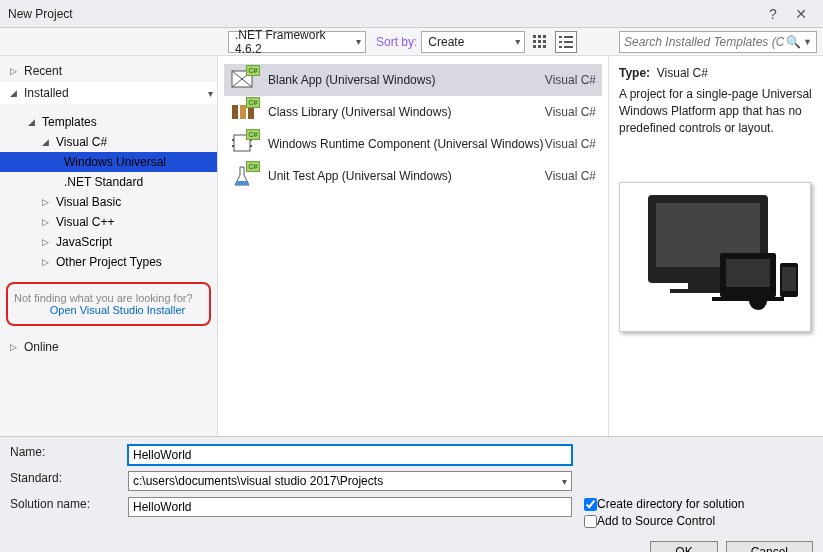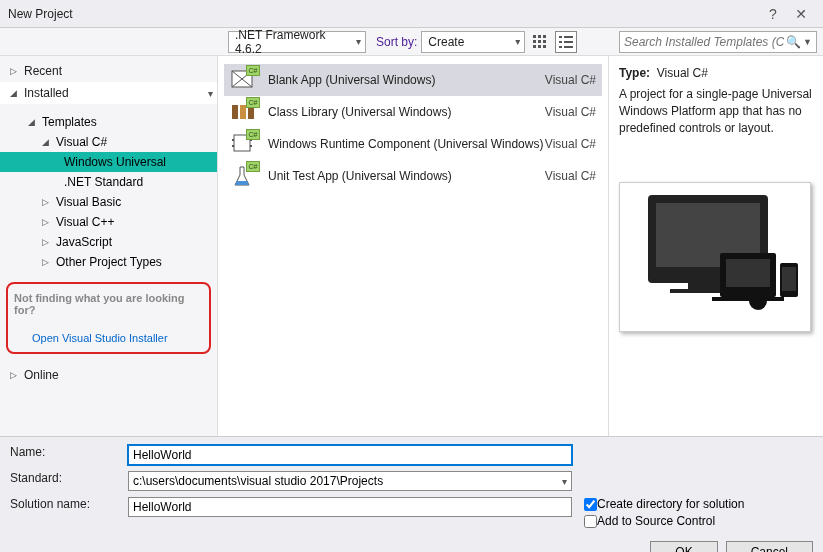--- a/index.html
+++ b/index.html
@@ -4,39 +4,39 @@
 <style>
 * { box-sizing: border-box; margin: 0; padding: 0; font-family: "Segoe UI", Tahoma, sans-serif; }
 body { background: #fff; width: 823px; height: 552px; overflow: hidden; font-size: 12px; }
 .titlebar { background: #eeeef2; height: 28px; display: flex; align-items: center; padding: 0 8px; border-bottom: 1px solid #ccc; }
 .titlebar .title { flex: 1; color: #222; font-size: 12px; }
 .titlebar .tbtn { width: 28px; text-align: center; color: #555; font-size: 14px; cursor: pointer; }
 .toolbar { height: 28px; display: flex; align-items: center; padding: 2px 6px; gap: 4px; background: #f5f5f8; border-bottom: 1px solid #ddd; }
 .toolbar .spacer { flex: 1; }
 .sel { border: 1px solid #aaa; background: #fff; height: 22px; padding: 0 18px 0 6px; position: relative; display: flex; align-items: center; font-size: 12px; color: #222; }
 .sel::after { content: "▾"; position: absolute; right: 4px; font-size: 10px; color: #555; }
-.sortlabel { font-size: 12px; color: #4c1d95; margin-left: 6px; }
+.sortlabel { font-size: 12px; color: #8b5cf6; margin-left: 6px; }
 .viewbtn { width: 22px; height: 22px; border: 1px solid transparent; display: flex; align-items: center; justify-content: center; cursor: pointer; }
 .viewbtn.active { border: 1px solid #888; background: #fff; }
 .viewbtn svg { width: 14px; height: 14px; }
 .search { border: 1px solid #aaa; background: #fff; height: 22px; width: 198px; display: flex; align-items: center; padding: 0 4px; }
 .search input { border: none; outline: none; font-size: 12px; flex: 1; font-style: italic; color: #888; }
 .search .mag { color: #555; font-size: 12px; margin-left:2px; }
 .search .drop { font-size: 9px; color: #555; margin-left: 2px; }
 .main { display: flex; height: 380px; }
 .sidebar { width: 218px; background: #f5f5f8; border-right: 1px solid #ddd; padding: 4px 0; overflow: hidden; }
 .treehdr { display: flex; align-items: center; padding: 4px 10px; color: #222; cursor: pointer; }
 .treehdr.sel { background: #fff; border: none; }
 .treehdr .arrow { width: 10px; font-size: 9px; color: #555; margin-right: 4px; }
 .treeitem { padding: 3px 10px 3px 28px; display: flex; align-items: center; cursor: pointer; }
 .treeitem .arrow { width: 10px; font-size: 9px; color: #555; margin-right: 4px; }
-.treeitem.selected { background: #14b8a6; }
+.treeitem.selected { background: #1d4ed8; }
 .hintbox { margin: 10px 6px; border: 2px solid #d22; border-radius: 8px; padding: 8px 6px; }
-.hintbox .q { color: #888; font-size: 11px; font-weight: bold; }
-.hintbox .link { color: #0066cc; font-size: 11px; margin-top: 16px; padding-left: 18px; cursor: pointer; }
+.hintbox .q { color: #888; font-size: 11px; }
+.hintbox .link { color: #0066cc; font-size: 11px; margin-top: 0; padding-left: 18px; cursor: pointer; text-align: center; }
 .center { flex: 1; background: #fff; padding: 8px 6px; }
 .tplrow { display: flex; align-items: center; height: 32px; padding: 0 6px; cursor: pointer; }
 .tplrow.selected { background: #d8d8e0; }
 .tplrow .icon { width: 28px; height: 26px; margin-right: 10px; position: relative; }
 .tplrow .label { flex: 1; font-size: 12px; color: #222; }
 .tplrow .lang { font-size: 12px; color: #444; }
 .right { width: 215px; border-left: 1px solid #ddd; padding: 10px 10px; font-size: 12px; color: #222; }
 .right .type b { font-weight: normal; }
 .right .desc { margin-top: 6px; line-height: 1.4; }
 .preview { margin-top: 46px; width: 192px; height: 150px; background: #fff; border: 1px solid #ccc; box-shadow: 2px 2px 4px rgba(0,0,0,.3); position: relative; }

